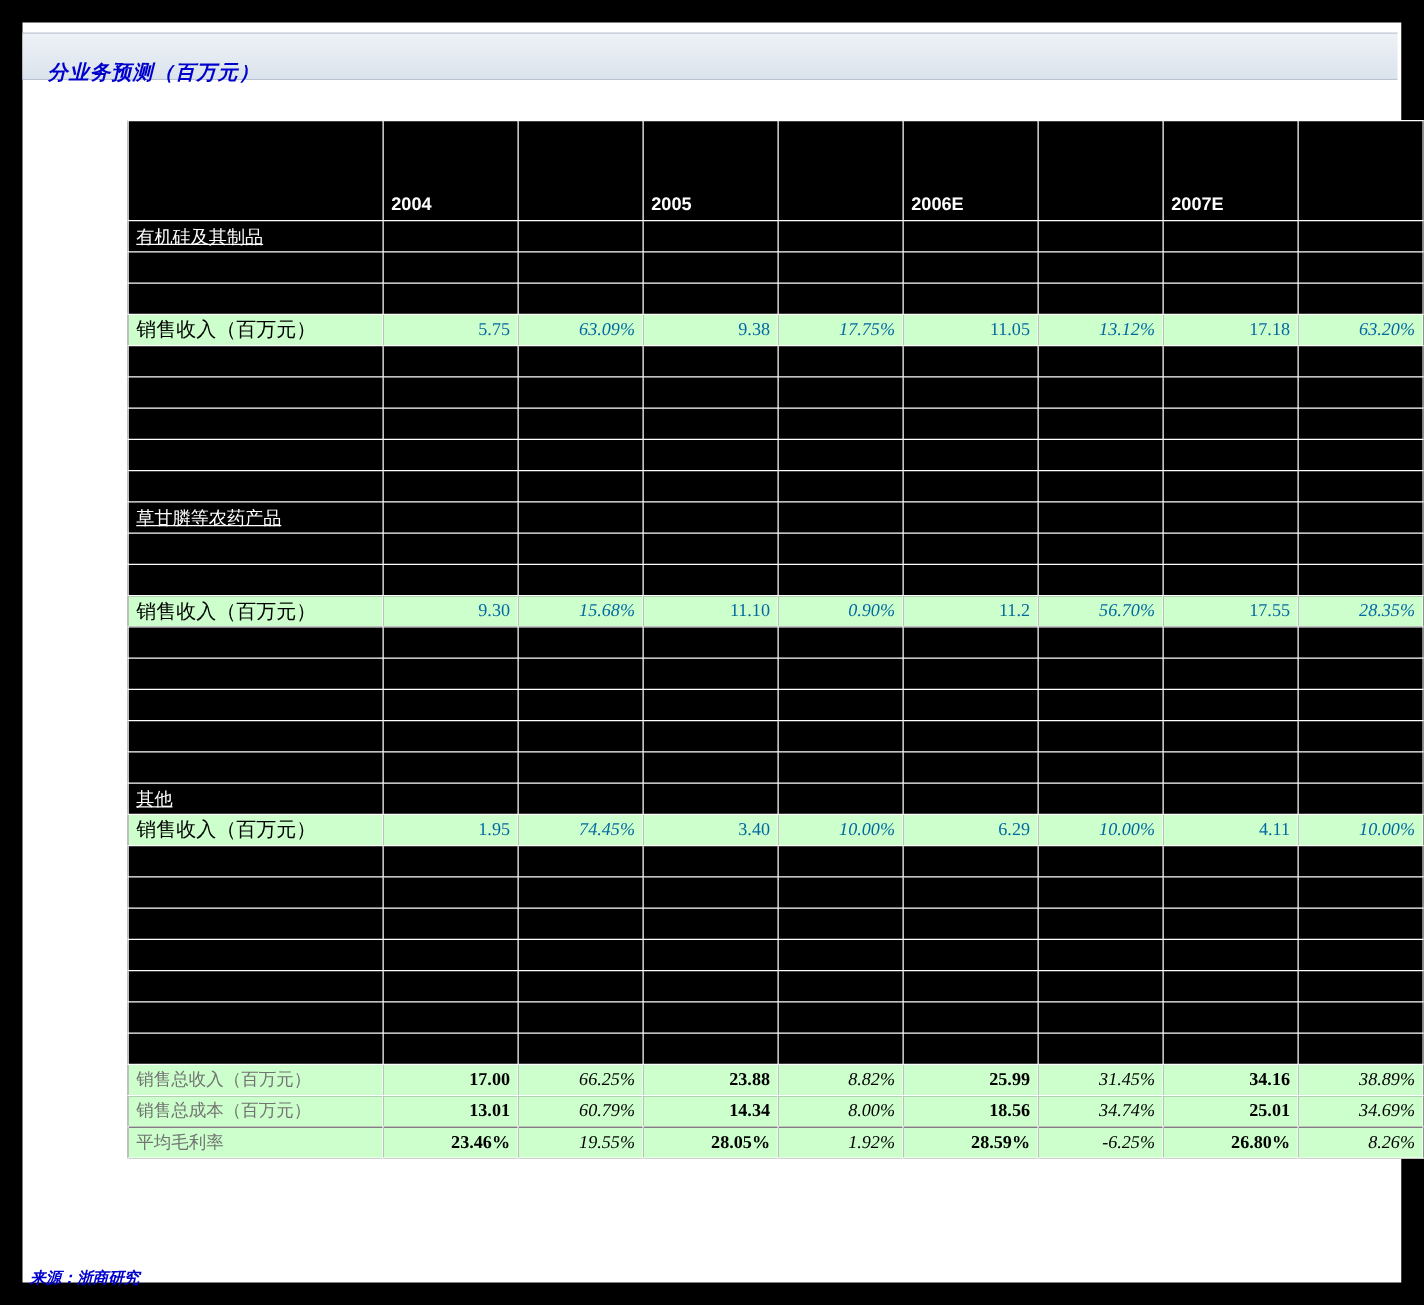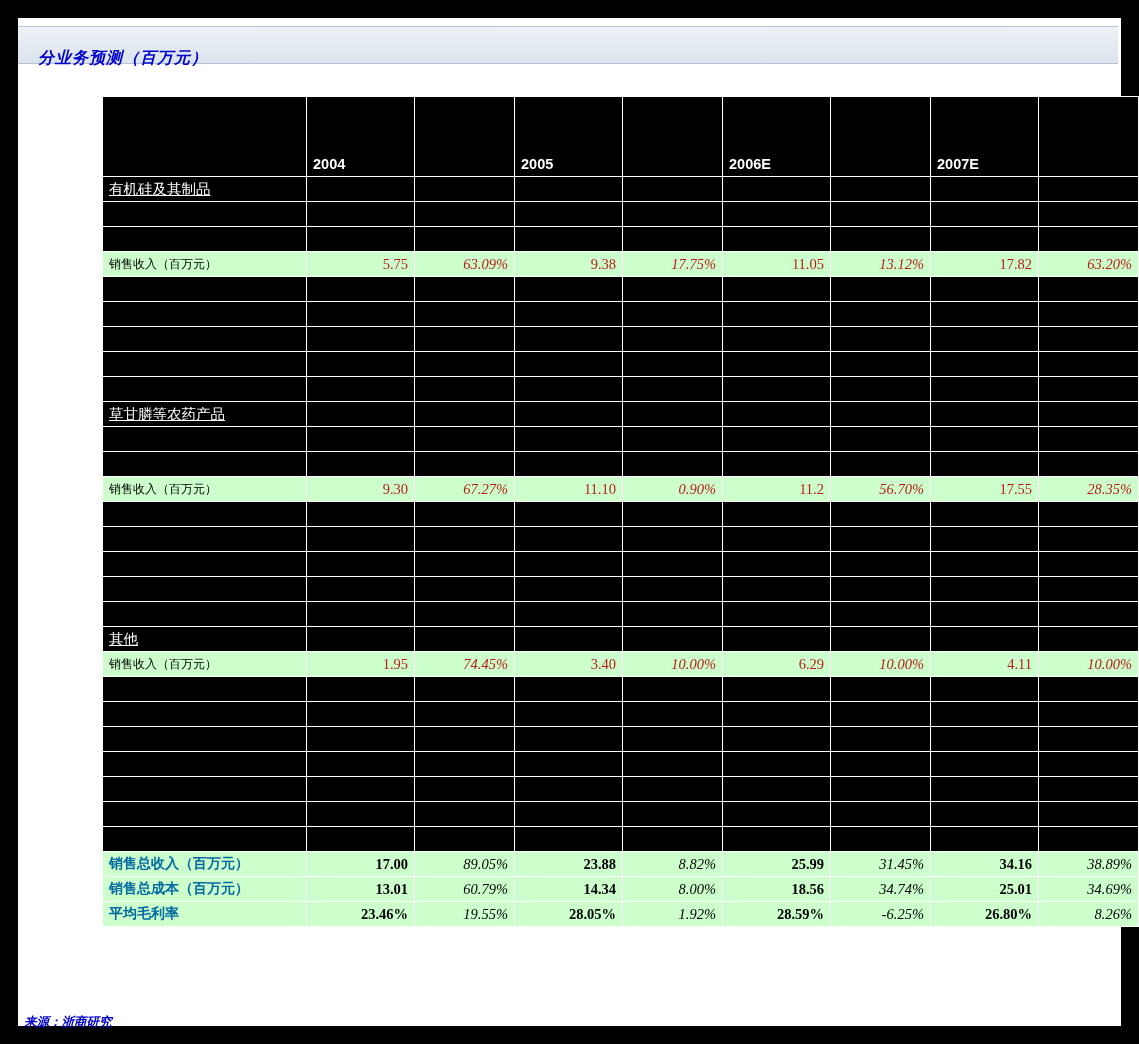--- a/index.html
+++ b/index.html
@@ -108,29 +108,29 @@
     color: #0000ee;
     font-weight: normal;
     text-decoration: underline;
     font-size: 14px;
   }
   
   tr.hl td {
     background: #ccffcc;
     color: #000000;
   }
-  tr.hl td.num, tr.hl td.pct { color: #b91c1c; }
-  tr.hl td.label { color: #000000; font-size: 12px; }
+  tr.hl td.num, tr.hl td.pct { color: #0369a1; }
+  tr.hl td.label { color: #000000; font-size: 16px; }
   tr.total td {
     background: #ccffcc;
     color: #000000;
   }
   tr.total td.num { font-weight: bold; color: #000000; }
   tr.total td.pct { font-weight: normal; color: #000000; }
-  tr.total td.label { color: #0369a1; font-size: 14px; font-weight: bold; }
+  tr.total td.label { color: #737373; font-size: 14px; }
   td.label { font-size: 14px; }
   
   tr.blank td { height: 25px; }
   td.nb-right { border-right-color: #000000; }
   td.nb-left  { border-left-color: #000000; }
   td.nb-top   { border-top-color: #000000; }
   td.nb-bottom{ border-bottom-color: #000000; }
   
   .source {
     position: absolute;
@@ -216,21 +216,21 @@
             <td class="num"></td>
           </tr>
           <tr class="hl">
             <td class="label">销售收入（百万元）</td>
             <td class="num">5.75</td>
             <td class="pct">63.09%</td>
             <td class="num">9.38</td>
             <td class="pct">17.75%</td>
             <td class="num">11.05</td>
             <td class="pct">13.12%</td>
-            <td class="num">17.82</td>
+            <td class="num">17.18</td>
             <td class="pct">63.20%</td>
             <td class="num">20.40</td>
           </tr>
           <tr class="blank">
             <td class="label"></td>
             <td class="num"></td>
             <td class="pct"></td>
             <td class="num"></td>
             <td class="pct"></td>
             <td class="num"></td>
@@ -319,21 +319,21 @@
             <td class="pct"></td>
             <td class="num"></td>
             <td class="pct"></td>
             <td class="num"></td>
             <td class="pct"></td>
             <td class="num"></td>
           </tr>
           <tr class="hl">
             <td class="label">销售收入（百万元）</td>
             <td class="num">9.30</td>
-            <td class="pct">67.27%</td>
+            <td class="pct">15.68%</td>
             <td class="num">11.10</td>
             <td class="pct">0.90%</td>
             <td class="num">11.2</td>
             <td class="pct">56.70%</td>
             <td class="num">17.55</td>
             <td class="pct">28.35%</td>
             <td class="num">22.525</td>
           </tr>
           <tr class="blank">
             <td class="label"></td>
@@ -499,21 +499,21 @@
             <td class="pct"></td>
             <td class="num"></td>
             <td class="pct"></td>
             <td class="num"></td>
             <td class="pct"></td>
             <td class="num"></td>
           </tr>
           <tr class="total">
             <td class="label">销售总收入（百万元）</td>
             <td class="num">17.00</td>
-            <td class="pct">89.05%</td>
+            <td class="pct">66.25%</td>
             <td class="num">23.88</td>
             <td class="pct">8.82%</td>
             <td class="num">25.99</td>
             <td class="pct">31.45%</td>
             <td class="num">34.16</td>
             <td class="pct">38.89%</td>
             <td class="num">47.45</td>
           </tr>
           <tr class="total">
             <td class="label">销售总成本（百万元）</td>

